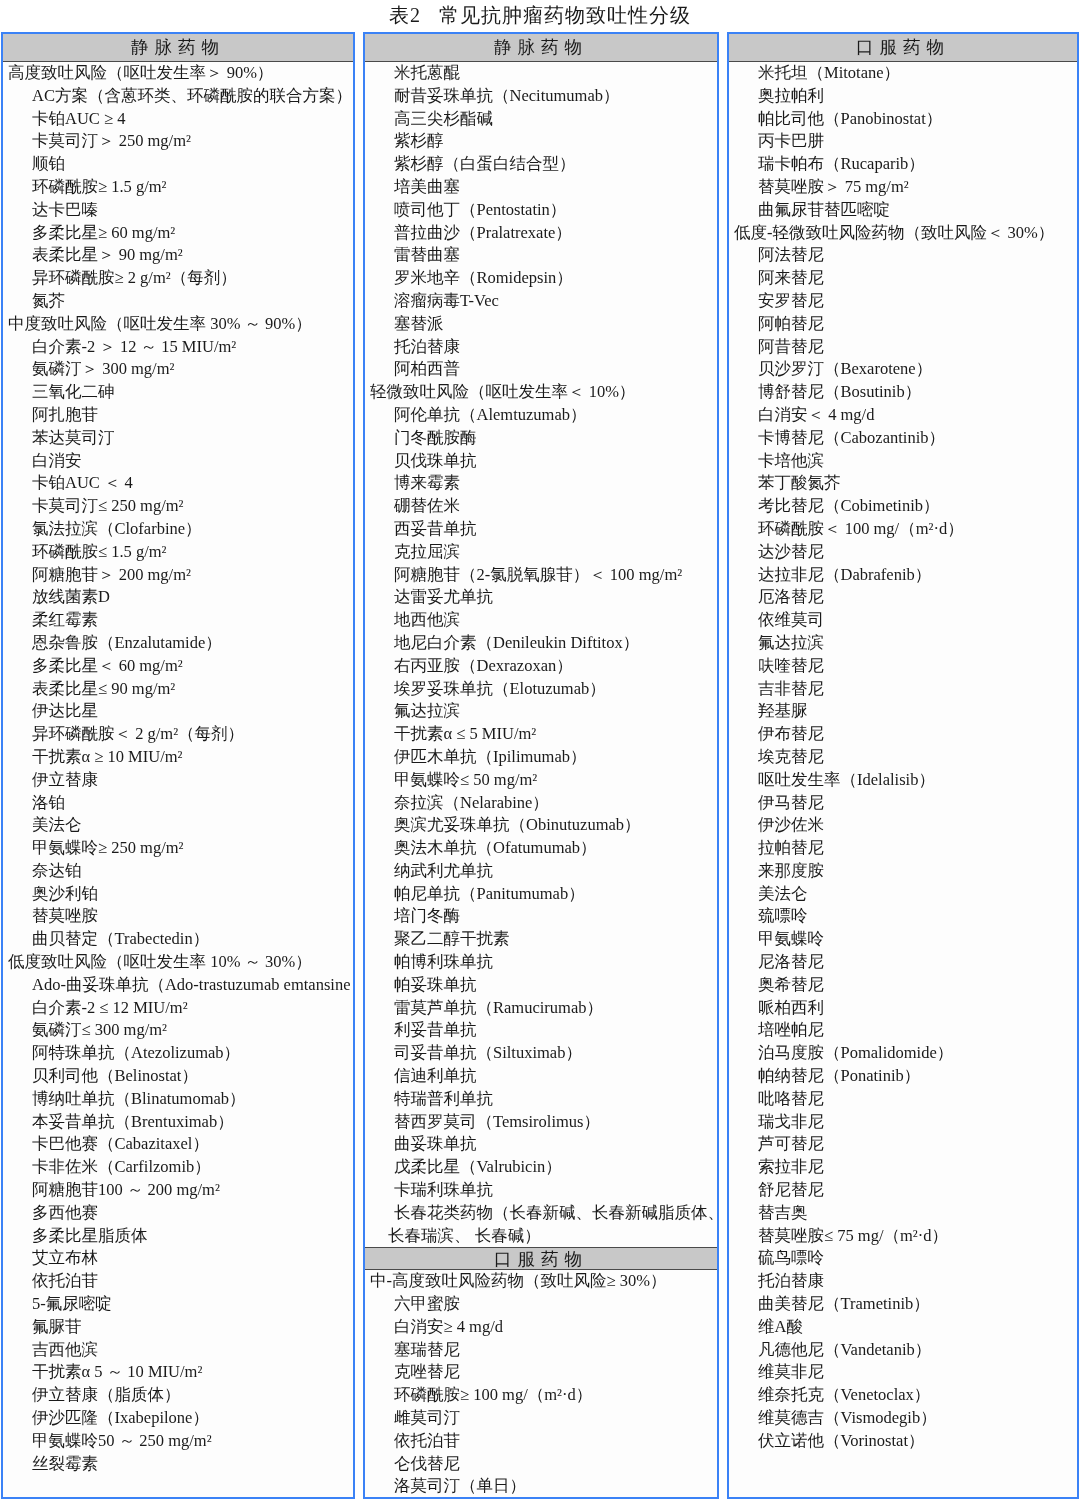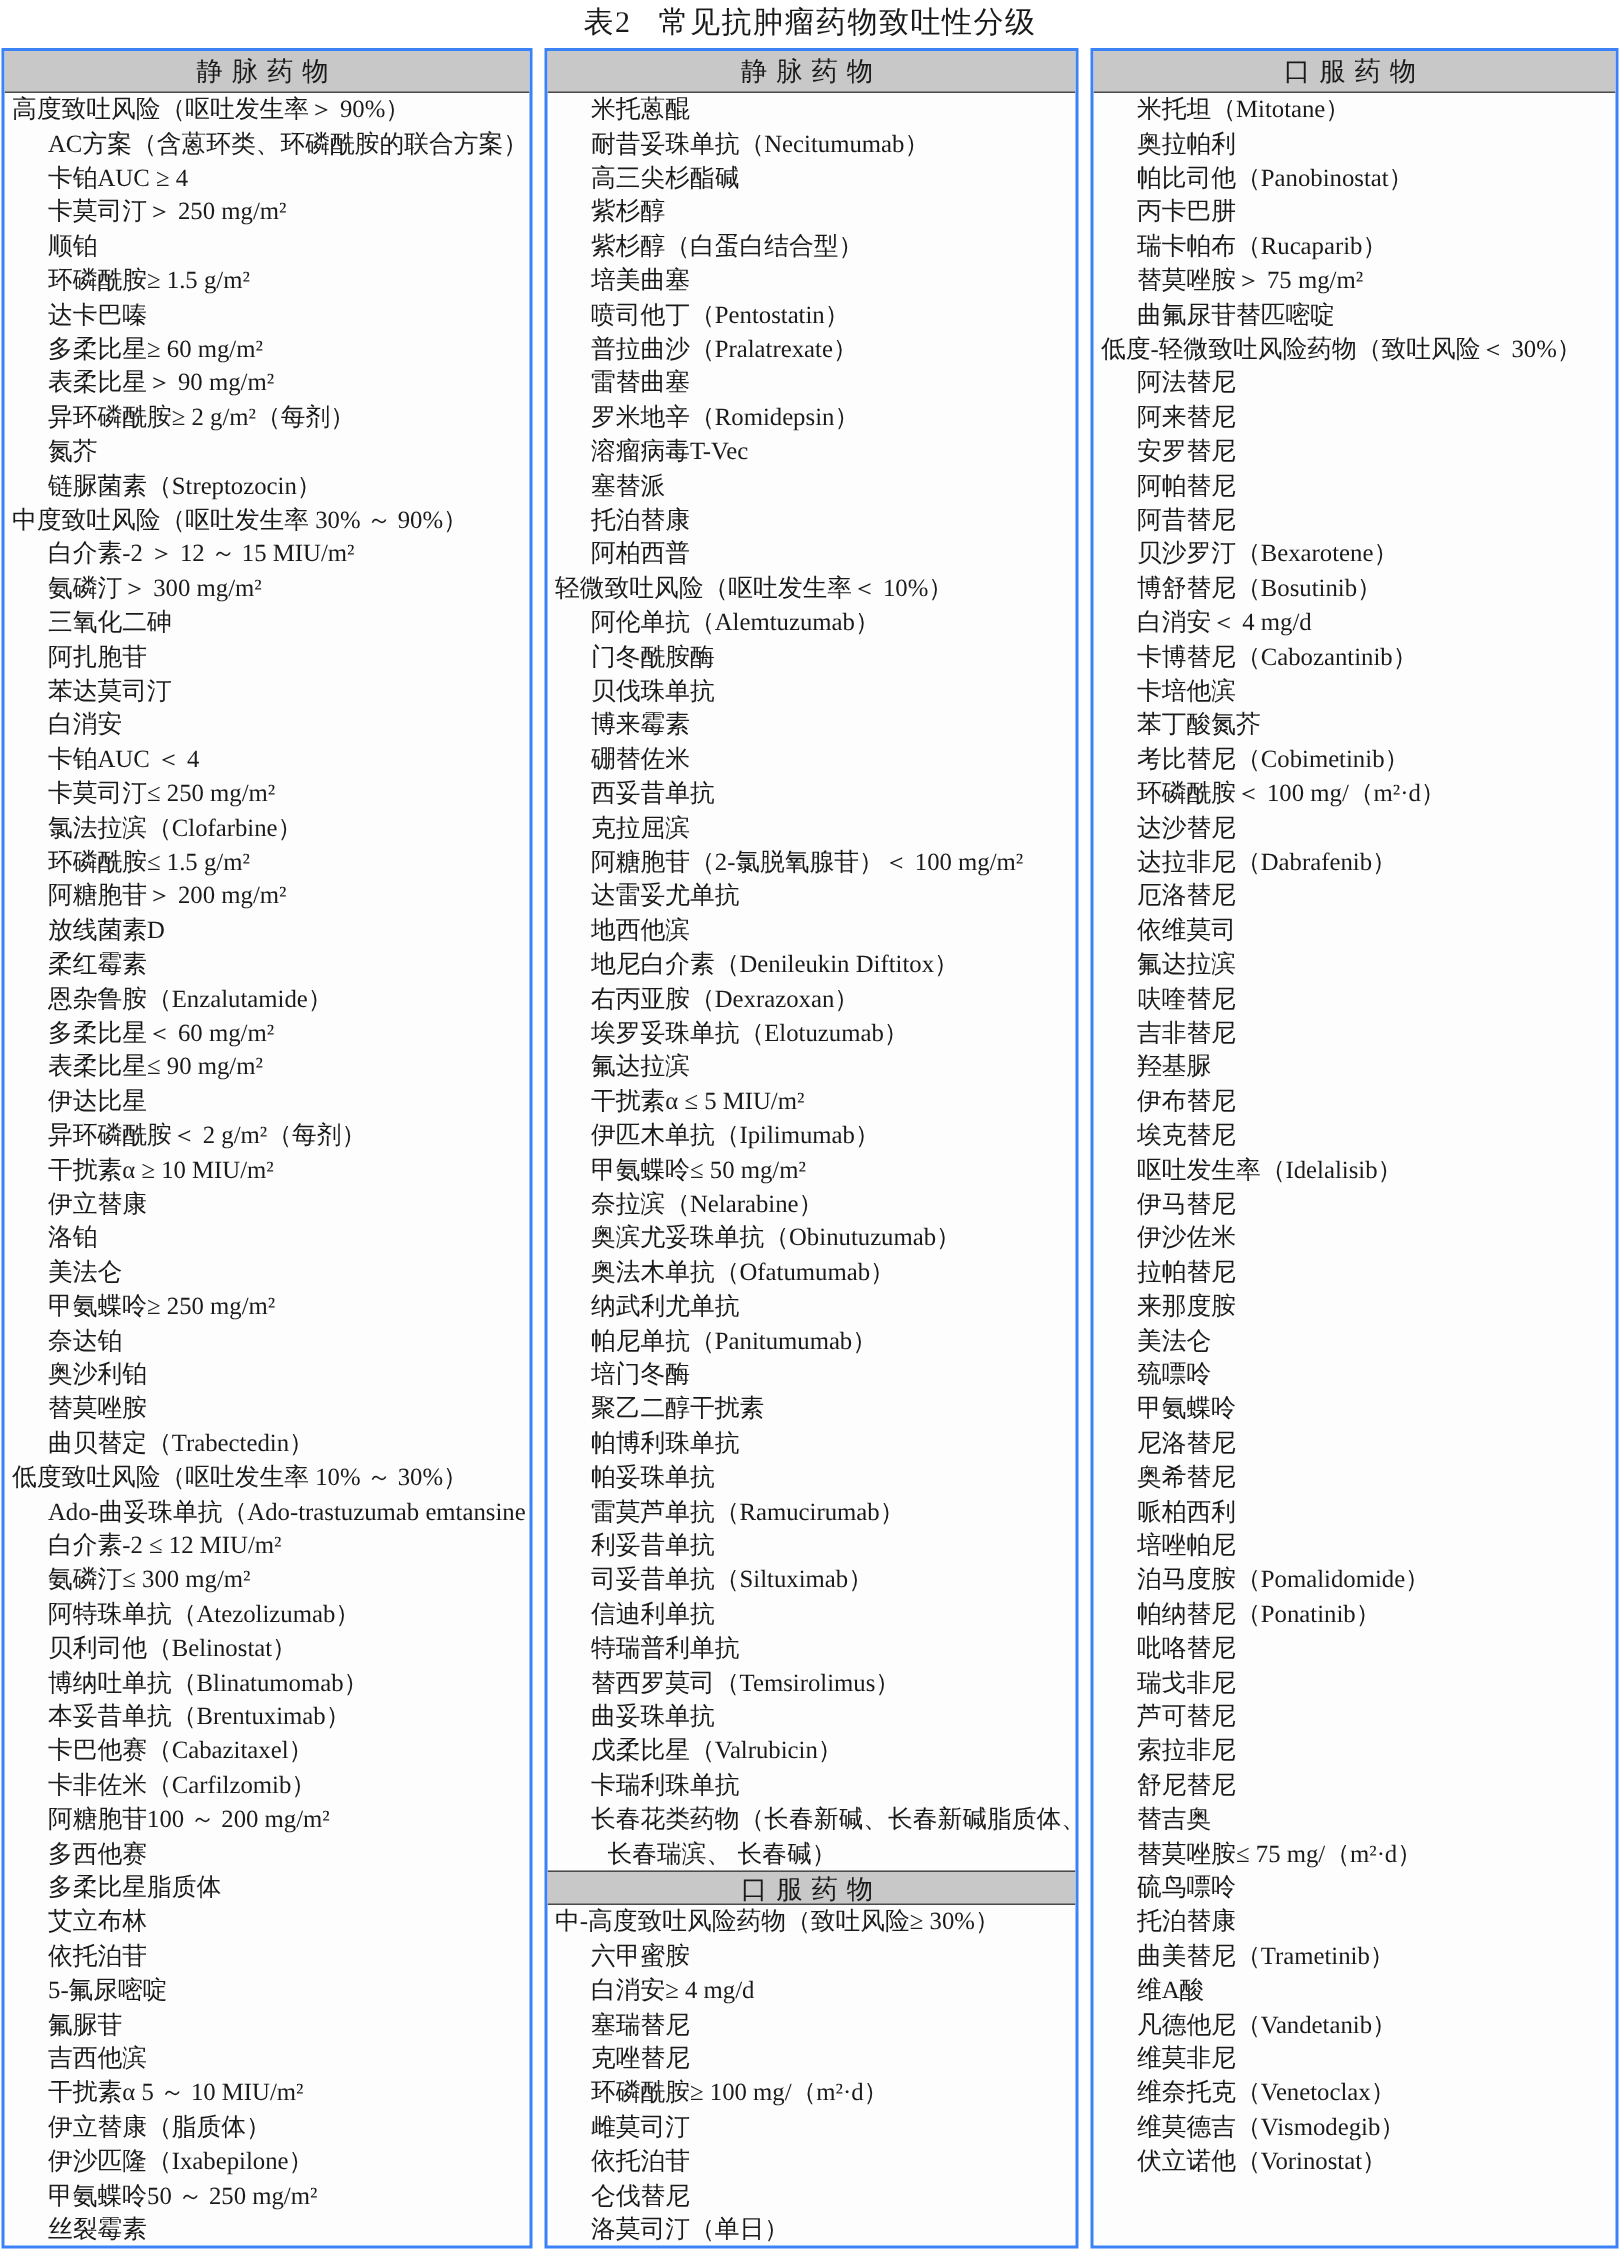--- a/index.html
+++ b/index.html
@@ -53,21 +53,21 @@
   }
   .row {
     font-size: 16.5px;
     height: 22.8px;
     line-height: 22.8px;
     white-space: nowrap;
     overflow: hidden;
   }
   .row.item { padding-left: 29px; }
   .row.cat  { padding-left: 5px; }
-  .row.cont { padding-left: 40px; }
+  .row.cont { padding-left: 23px; }
   .row.subheader {
     background: #c8c8c8;
     border-top: 1px solid #4a4a4a;
     border-bottom: 1px solid #4a4a4a;
     box-sizing: border-box;
     text-align: center;
     font-size: 17.5px;
     letter-spacing: 6px;
     padding-left: 0;
   }
@@ -87,21 +87,20 @@
           <div class="row item">AC方案（含蒽环类、环磷酰胺的联合方案）</div>
           <div class="row item">卡铂AUC ≥ 4</div>
           <div class="row item">卡莫司汀＞ 250 mg/m²</div>
           <div class="row item">顺铂</div>
           <div class="row item">环磷酰胺≥ 1.5 g/m²</div>
           <div class="row item">达卡巴嗪</div>
           <div class="row item">多柔比星≥ 60 mg/m²</div>
           <div class="row item">表柔比星＞ 90 mg/m²</div>
           <div class="row item">异环磷酰胺≥ 2 g/m²（每剂）</div>
           <div class="row item">氮芥</div>
-          <div class="row item">链脲菌素（Streptozocin）</div>
           <div class="row cat">中度致吐风险（呕吐发生率 30% ～ 90%）</div>
           <div class="row item">白介素-2 ＞ 12 ～ 15 MIU/m²</div>
           <div class="row item">氨磷汀＞ 300 mg/m²</div>
           <div class="row item">三氧化二砷</div>
           <div class="row item">阿扎胞苷</div>
           <div class="row item">苯达莫司汀</div>
           <div class="row item">白消安</div>
           <div class="row item">卡铂AUC ＜ 4</div>
           <div class="row item">卡莫司汀≤ 250 mg/m²</div>
           <div class="row item">氯法拉滨（Clofarbine）</div>

